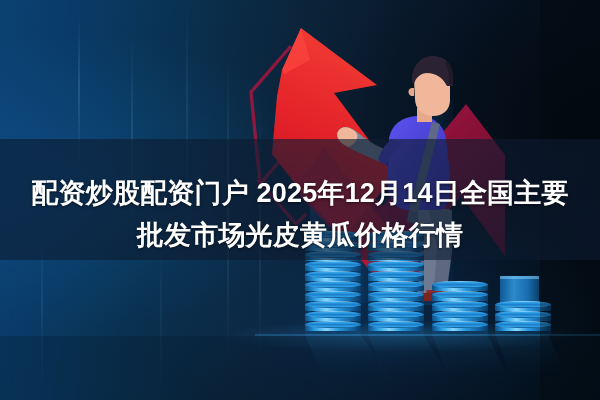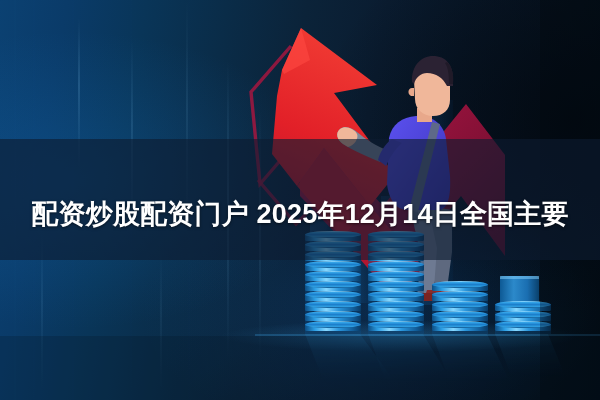--- a/index.html
+++ b/index.html
@@ -400,15 +400,16 @@
       <rect x="540" y="0" width="60" height="400" fill="#03090f" opacity=".35"></rect>
 
       <rect x="0" y="336" width="600" height="64" fill="#041022" opacity=".22"></rect>
     </g>
   </svg>
 
   <div class="text-band"></div>
 
   <div class="headline">
     <div class="headline-line">配资炒股配资门户 2025年12月14日全国主要</div>
+    <div class="headline-line">批发市场光皮黄瓜价格行情</div>
   </div>
 
 </div>
 
 </body></html>

